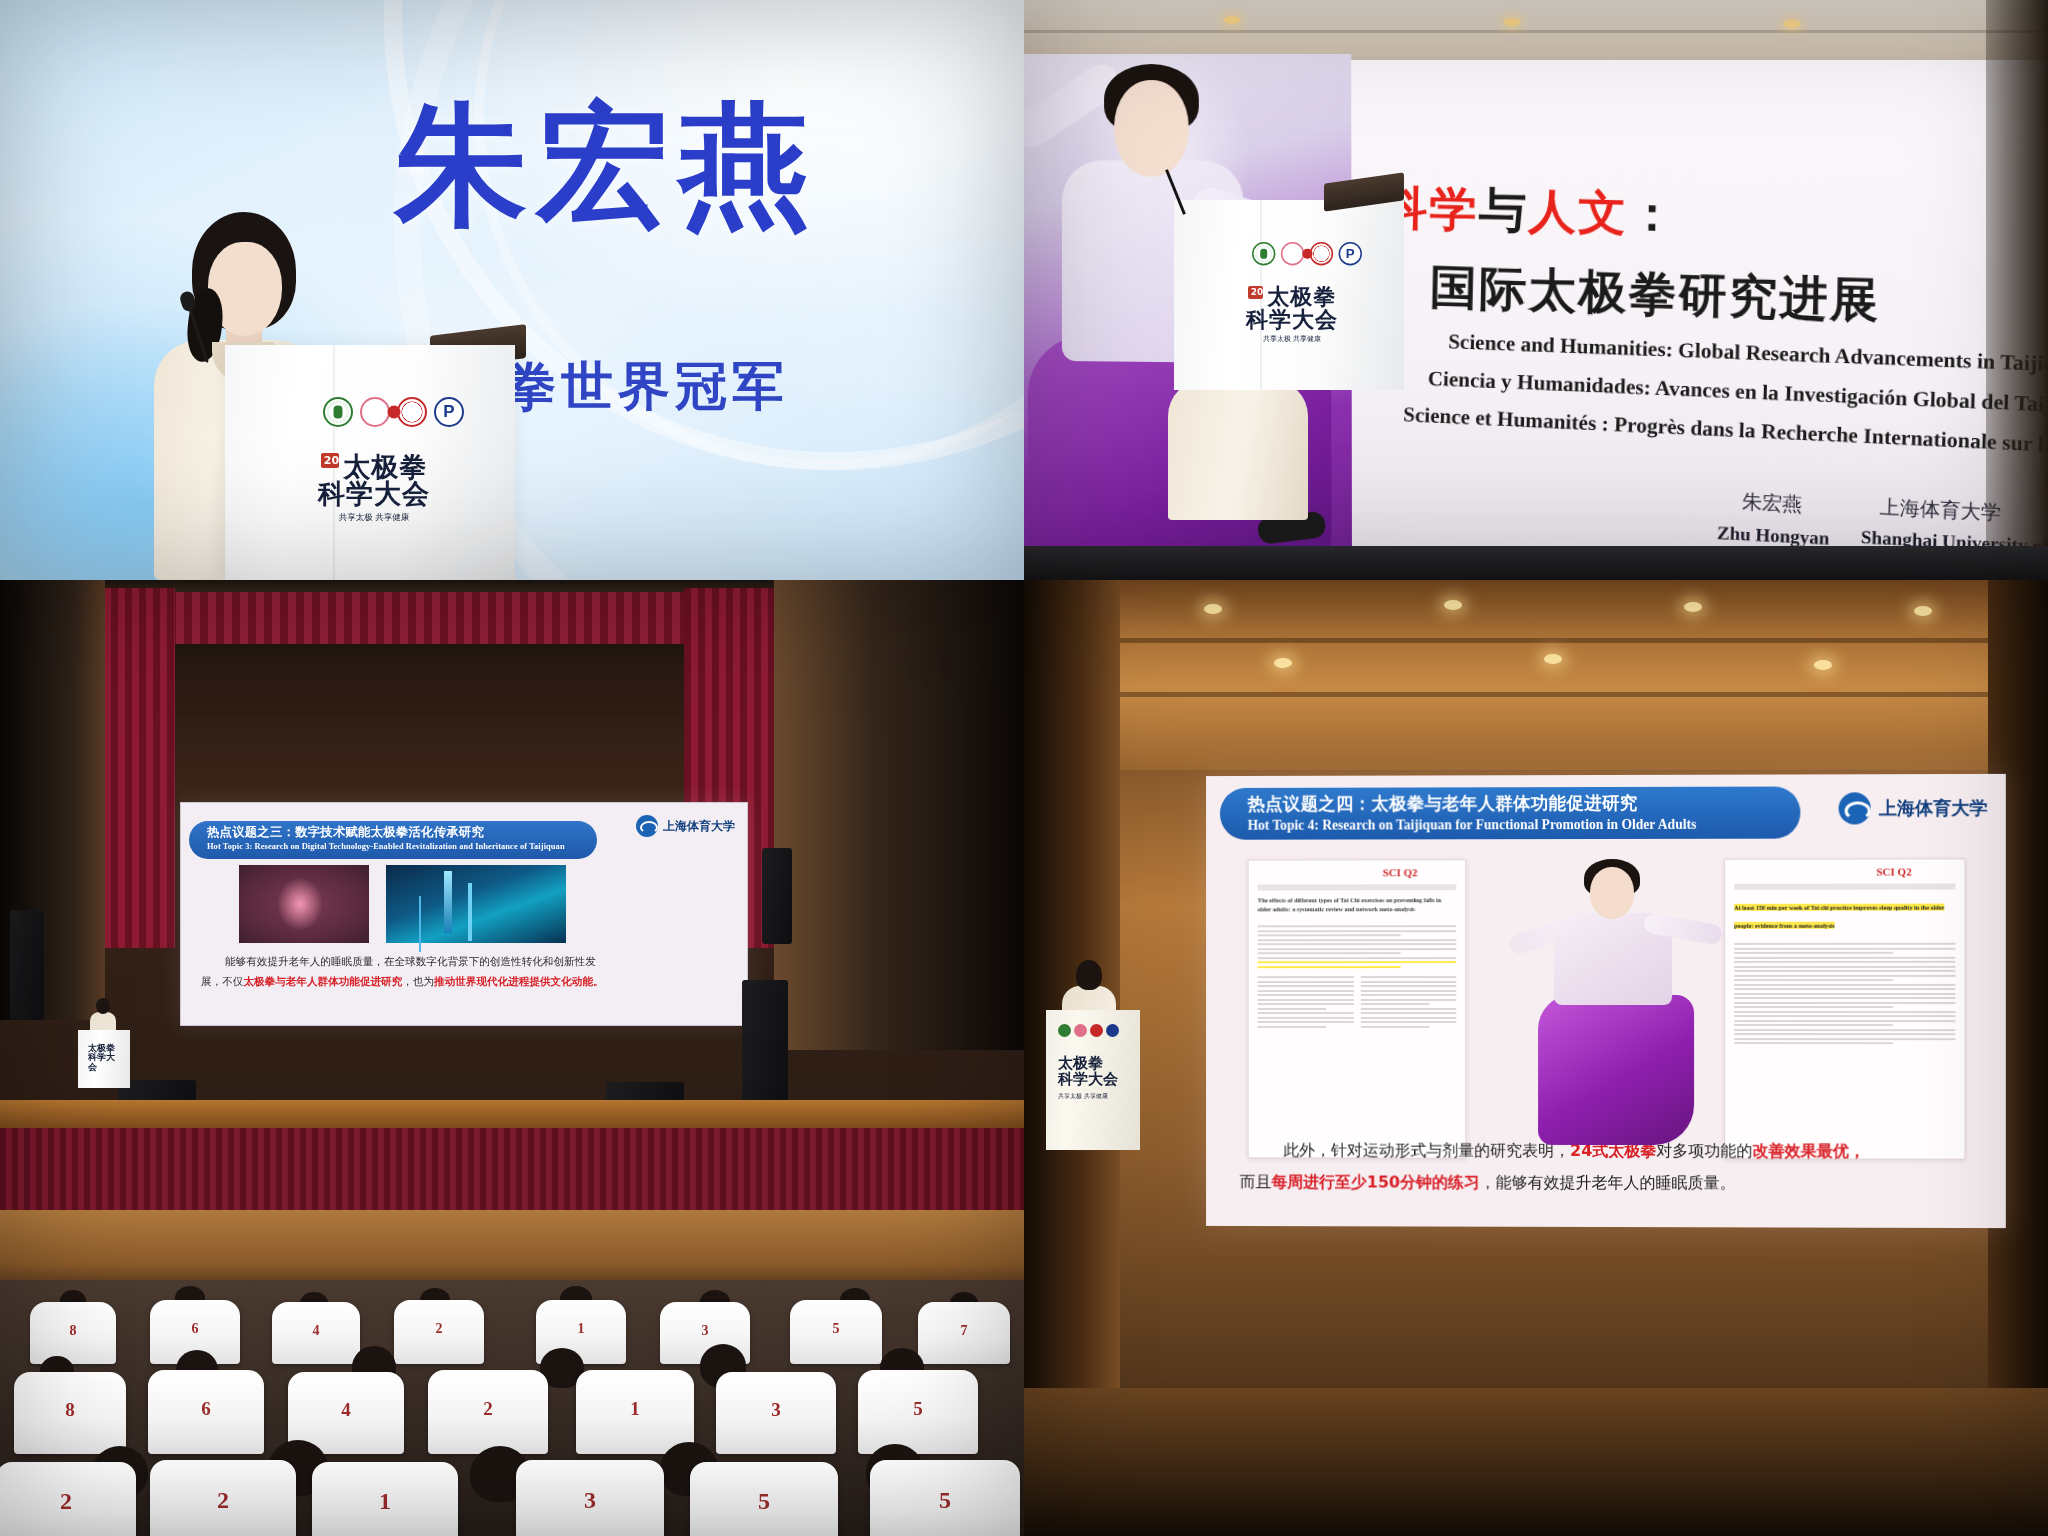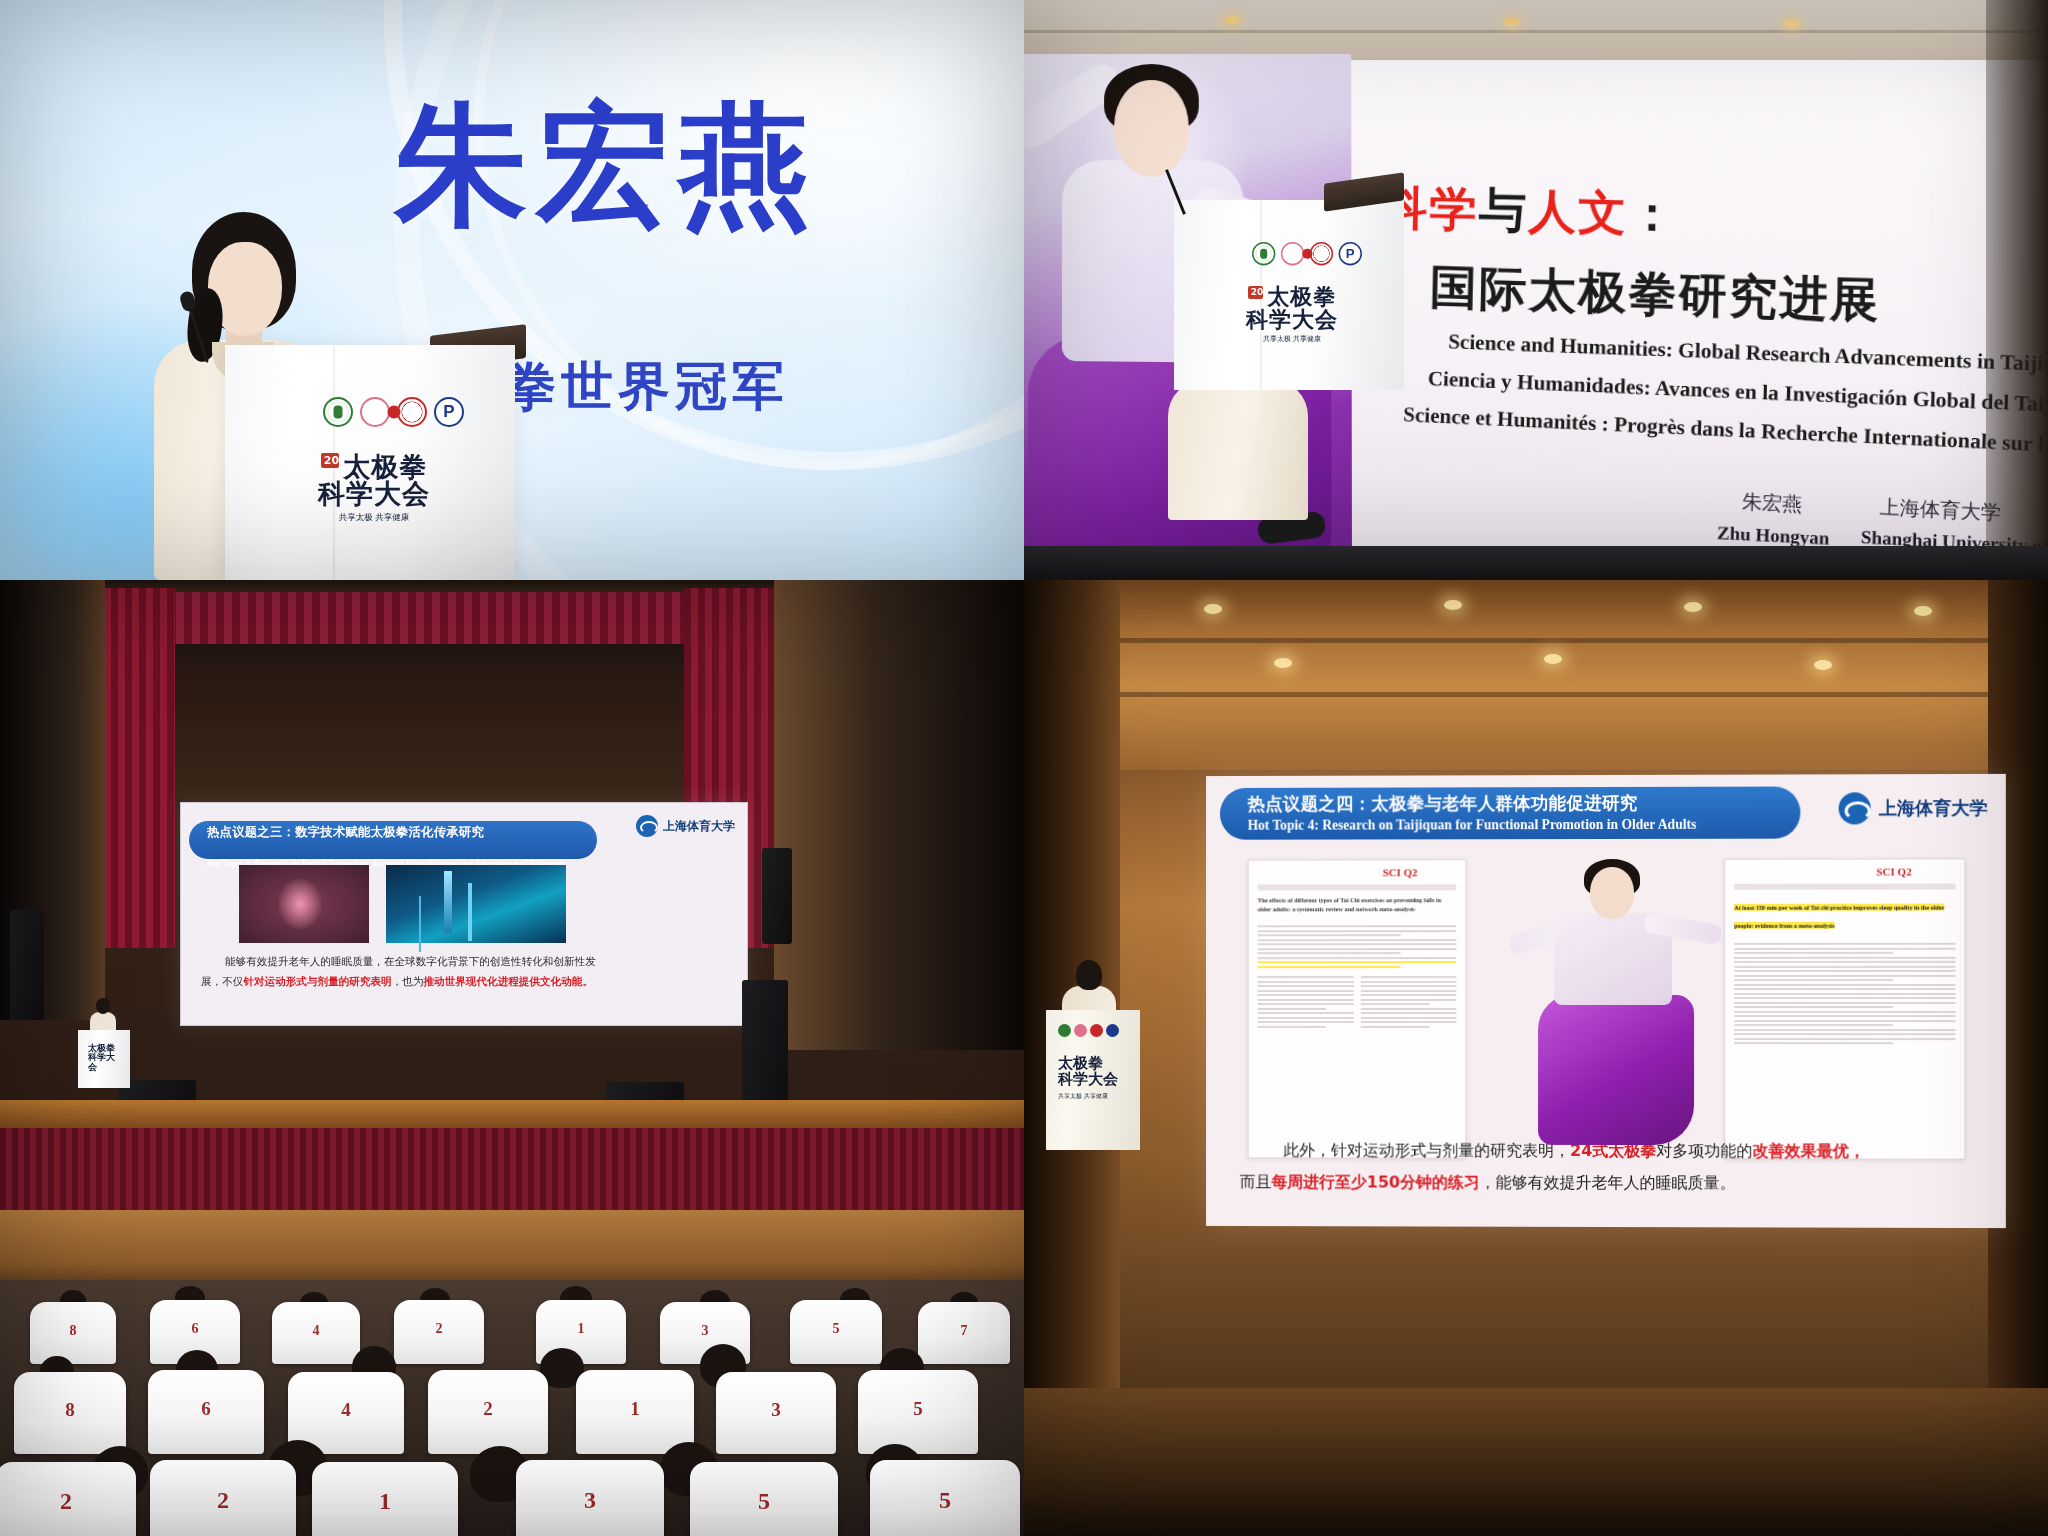--- a/index.html
+++ b/index.html
@@ -174,21 +174,21 @@
     position:absolute; left:180px; top:222px; width:568px; height:224px;
     background:#f2eef4; box-shadow:0 0 22px rgba(255,255,255,.10);
     border:1px solid #cfc6d4;
   }
   .slide3-hdr {
     position:absolute; left:8px; top:18px; width:408px; height:38px;
     background: linear-gradient(180deg,#2f74c8,#1f59ab); border-radius:19px;
     padding: 3px 0 0 18px; color:#fff;
   }
   .slide3-hdr .cn { font-family:"DejaVu Sans",sans-serif; font-size:12.4px; font-weight:700; letter-spacing:.2px; white-space:nowrap; }
-  .slide3-hdr .en { font-family:"Liberation Serif",serif; font-size:8.4px; font-weight:700; letter-spacing:.1px; white-space:nowrap; margin-top:18px;}
+  .slide3-hdr .en { font-family:"Liberation Serif",serif; font-size:8.4px; font-weight:700; letter-spacing:.1px; white-space:nowrap; margin-top:1px;}
   .slide3-univ { position:absolute; right:12px; top:12px; display:flex; align-items:center; gap:5px; }
   .slide3-univ .mark { width:22px; height:22px; border-radius:50%; background:#1b63b5; position:relative;}
   .slide3-univ .mark:after{content:""; position:absolute; left:4px; top:6px; width:14px; height:9px; border-radius:50%; border:2px solid #fff; border-bottom-color:transparent;}
   .slide3-univ .txt { font-family:"DejaVu Sans",sans-serif; font-size:12px; color:#14407f; font-weight:700; white-space:nowrap;}
   .slide3-imgL { position:absolute; left:58px; top:62px; width:130px; height:78px;
     background: radial-gradient(ellipse at 50% 50%, #7a3a52 0%, #5b2a3e 60%, #40202e 100%); }
   .slide3-imgL:after { content:""; position:absolute; left:38px; top:12px; width:46px; height:54px;
     background: radial-gradient(ellipse at center, rgba(255,160,190,.9), rgba(255,120,160,0) 70%); border-radius:40%;}
   .slide3-imgR { position:absolute; left:205px; top:62px; width:180px; height:78px;
     background: linear-gradient(160deg,#0b2a4a 0%, #0e5a86 40%, #12a0c2 62%, #073152 100%); }
@@ -404,21 +404,21 @@
         <div class="cn">热点议题之三：数字技术赋能太极拳活化传承研究</div>
         <div class="en">Hot Topic 3: Research on Digital Technology-Enabled Revitalization and Inheritance of Taijiquan</div>
       </div>
       <div class="slide3-univ">
         <span class="mark"></span>
         <span class="txt">上海体育大学</span>
       </div>
       <div class="slide3-imgL"></div>
       <div class="slide3-imgR"></div>
       <div class="slide3-txt1">能够有效提升老年人的睡眠质量，在全球数字化背景下的创造性转化和创新性发</div>
-      <div class="slide3-txt2"><span>展，不仅</span><span class="hl">针对运动形式与剂量的研究表明</span><span>，也为</span><span class="hl">推动世界现代化进程提供文化动能。</span></div>
+      <div class="slide3-txt2"><span>展，不仅</span><span class="hl">太极拳与老年人群体功能促进研究</span><span>，也为</span><span class="hl">推动世界现代化进程提供文化动能。</span></div>
     </div>
 
     <div class="p3-speaker">
         <span class="b"></span>
         <span class="h"></span>
       </div>
     <div class="p3-podium">
       <div class="p3-podium-logo">
         <div style="font-size:9px; font-weight:700; color:#16203a; font-family:'DejaVu Sans',sans-serif; line-height:1;">太极拳</div>
         <div style="font-size:9px; font-weight:700; color:#16203a; font-family:'DejaVu Sans',sans-serif; line-height:1.1;">科学大会</div>

